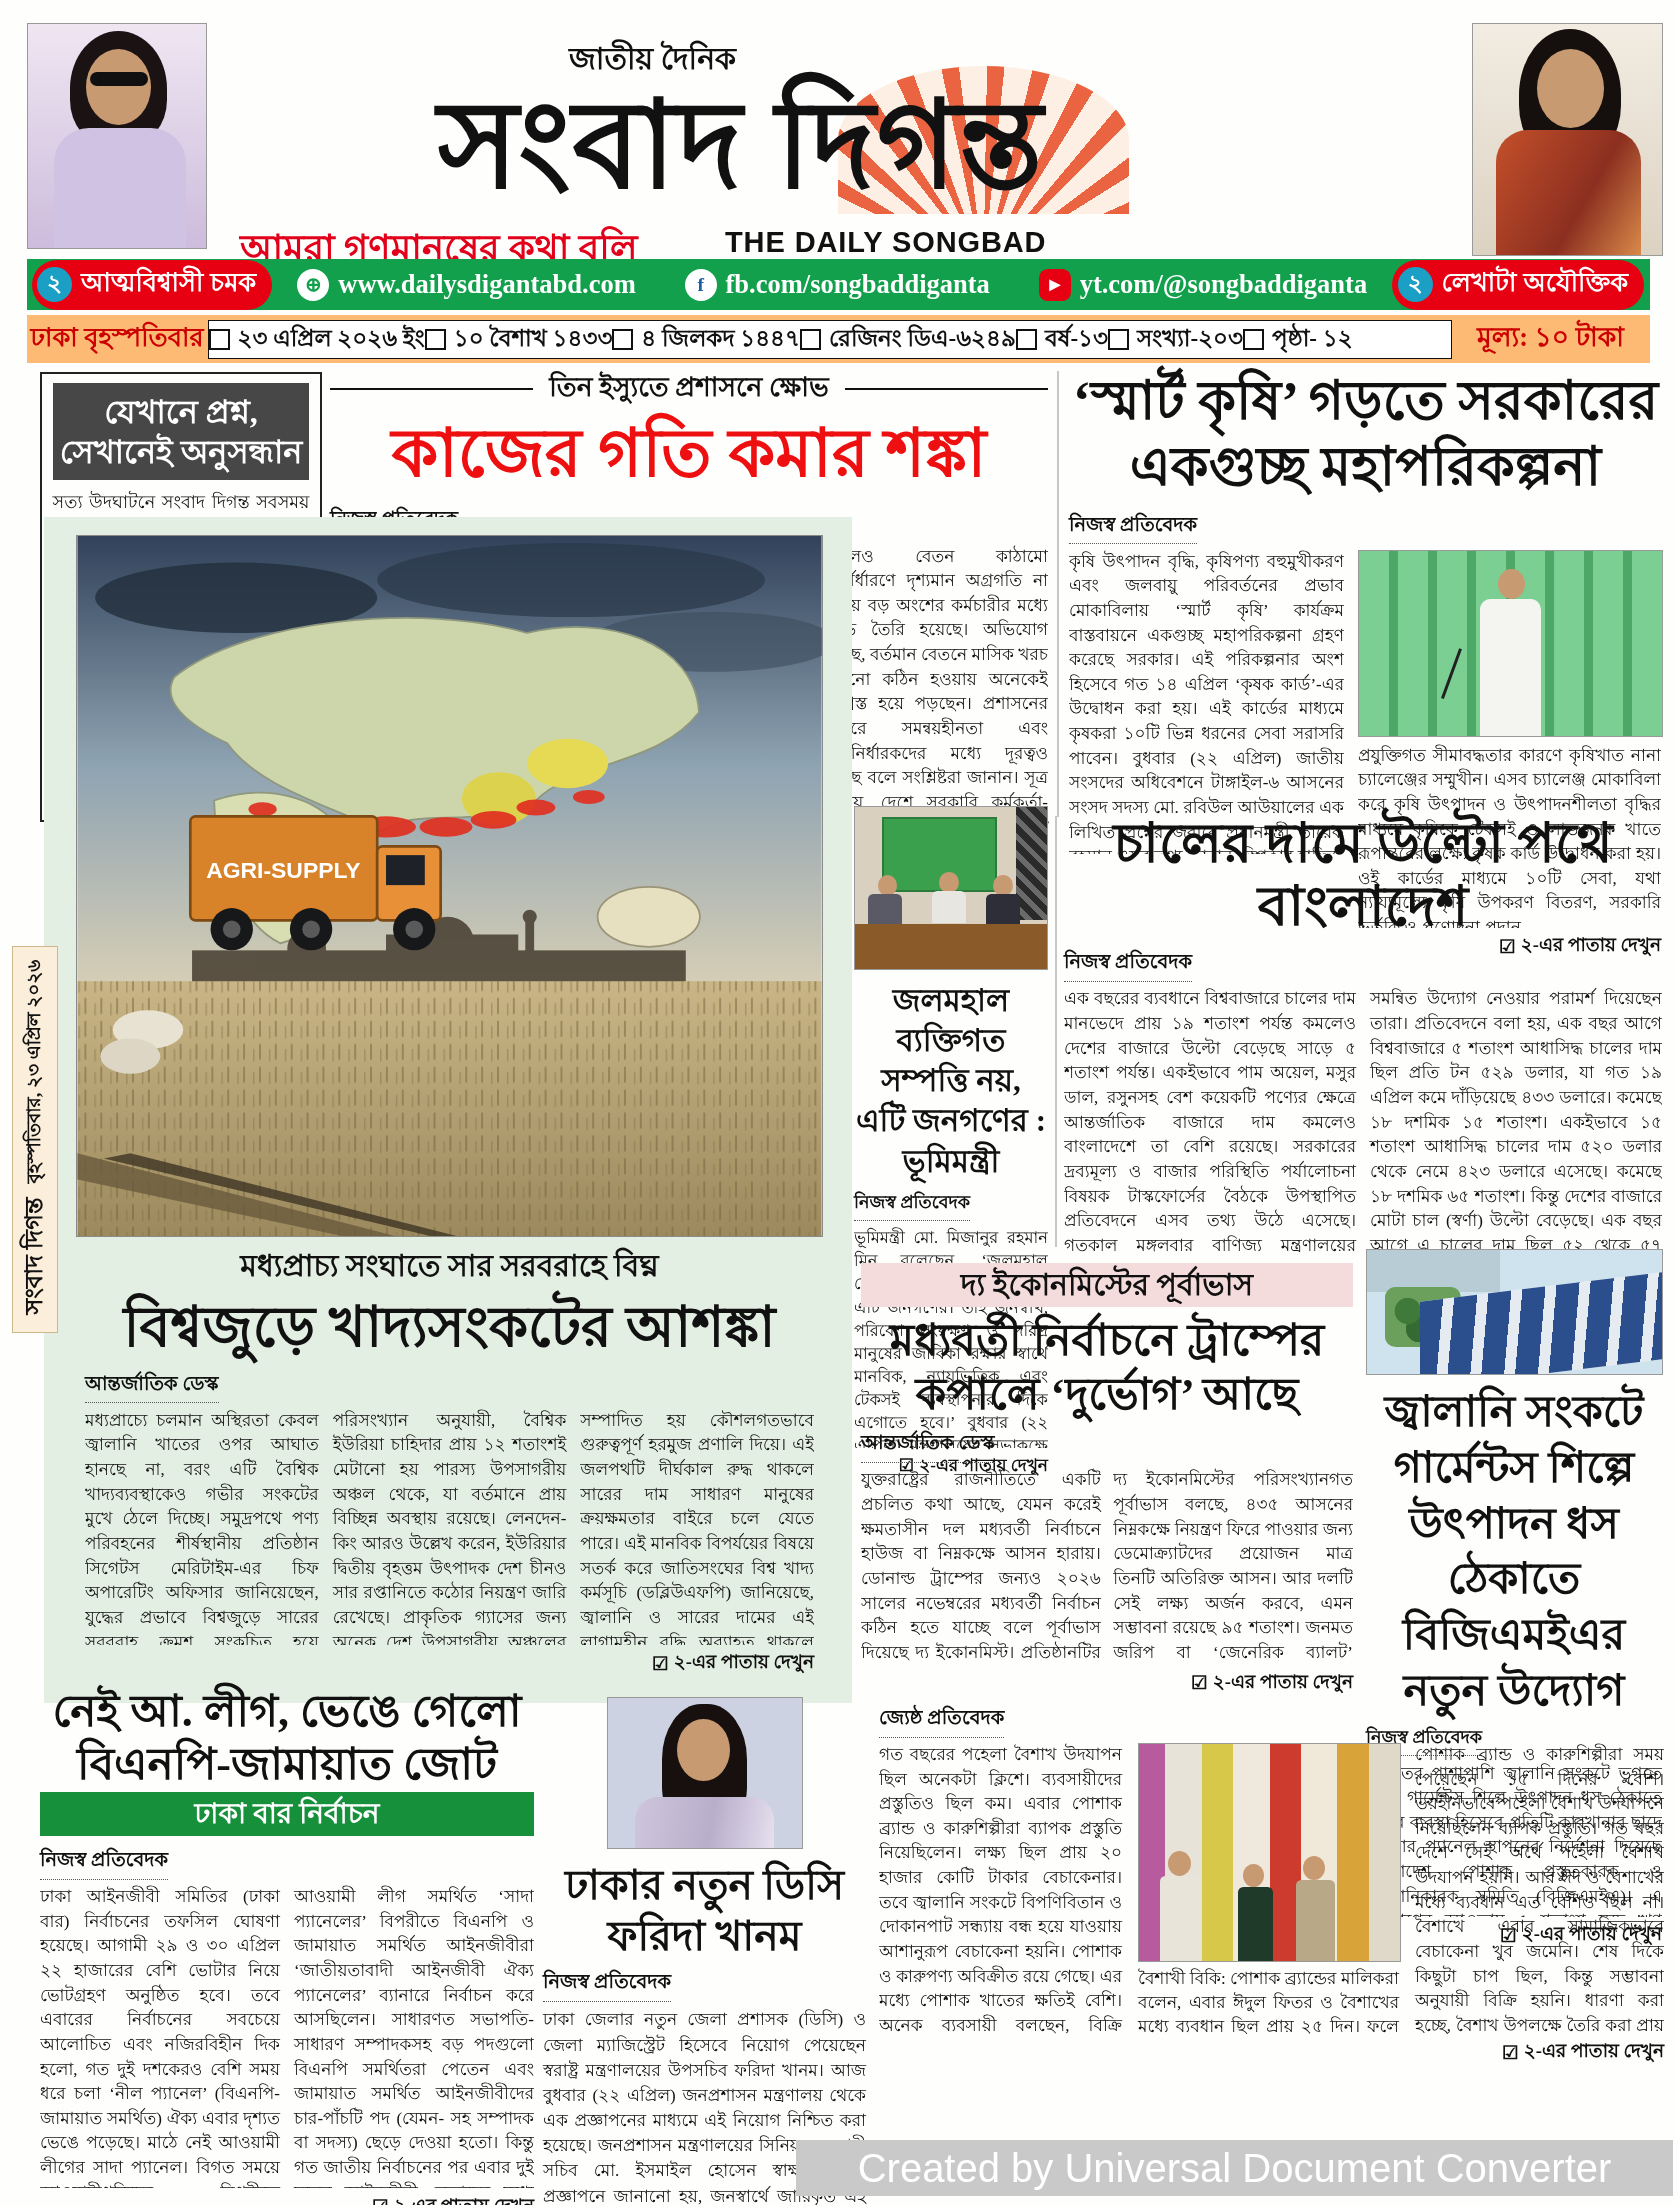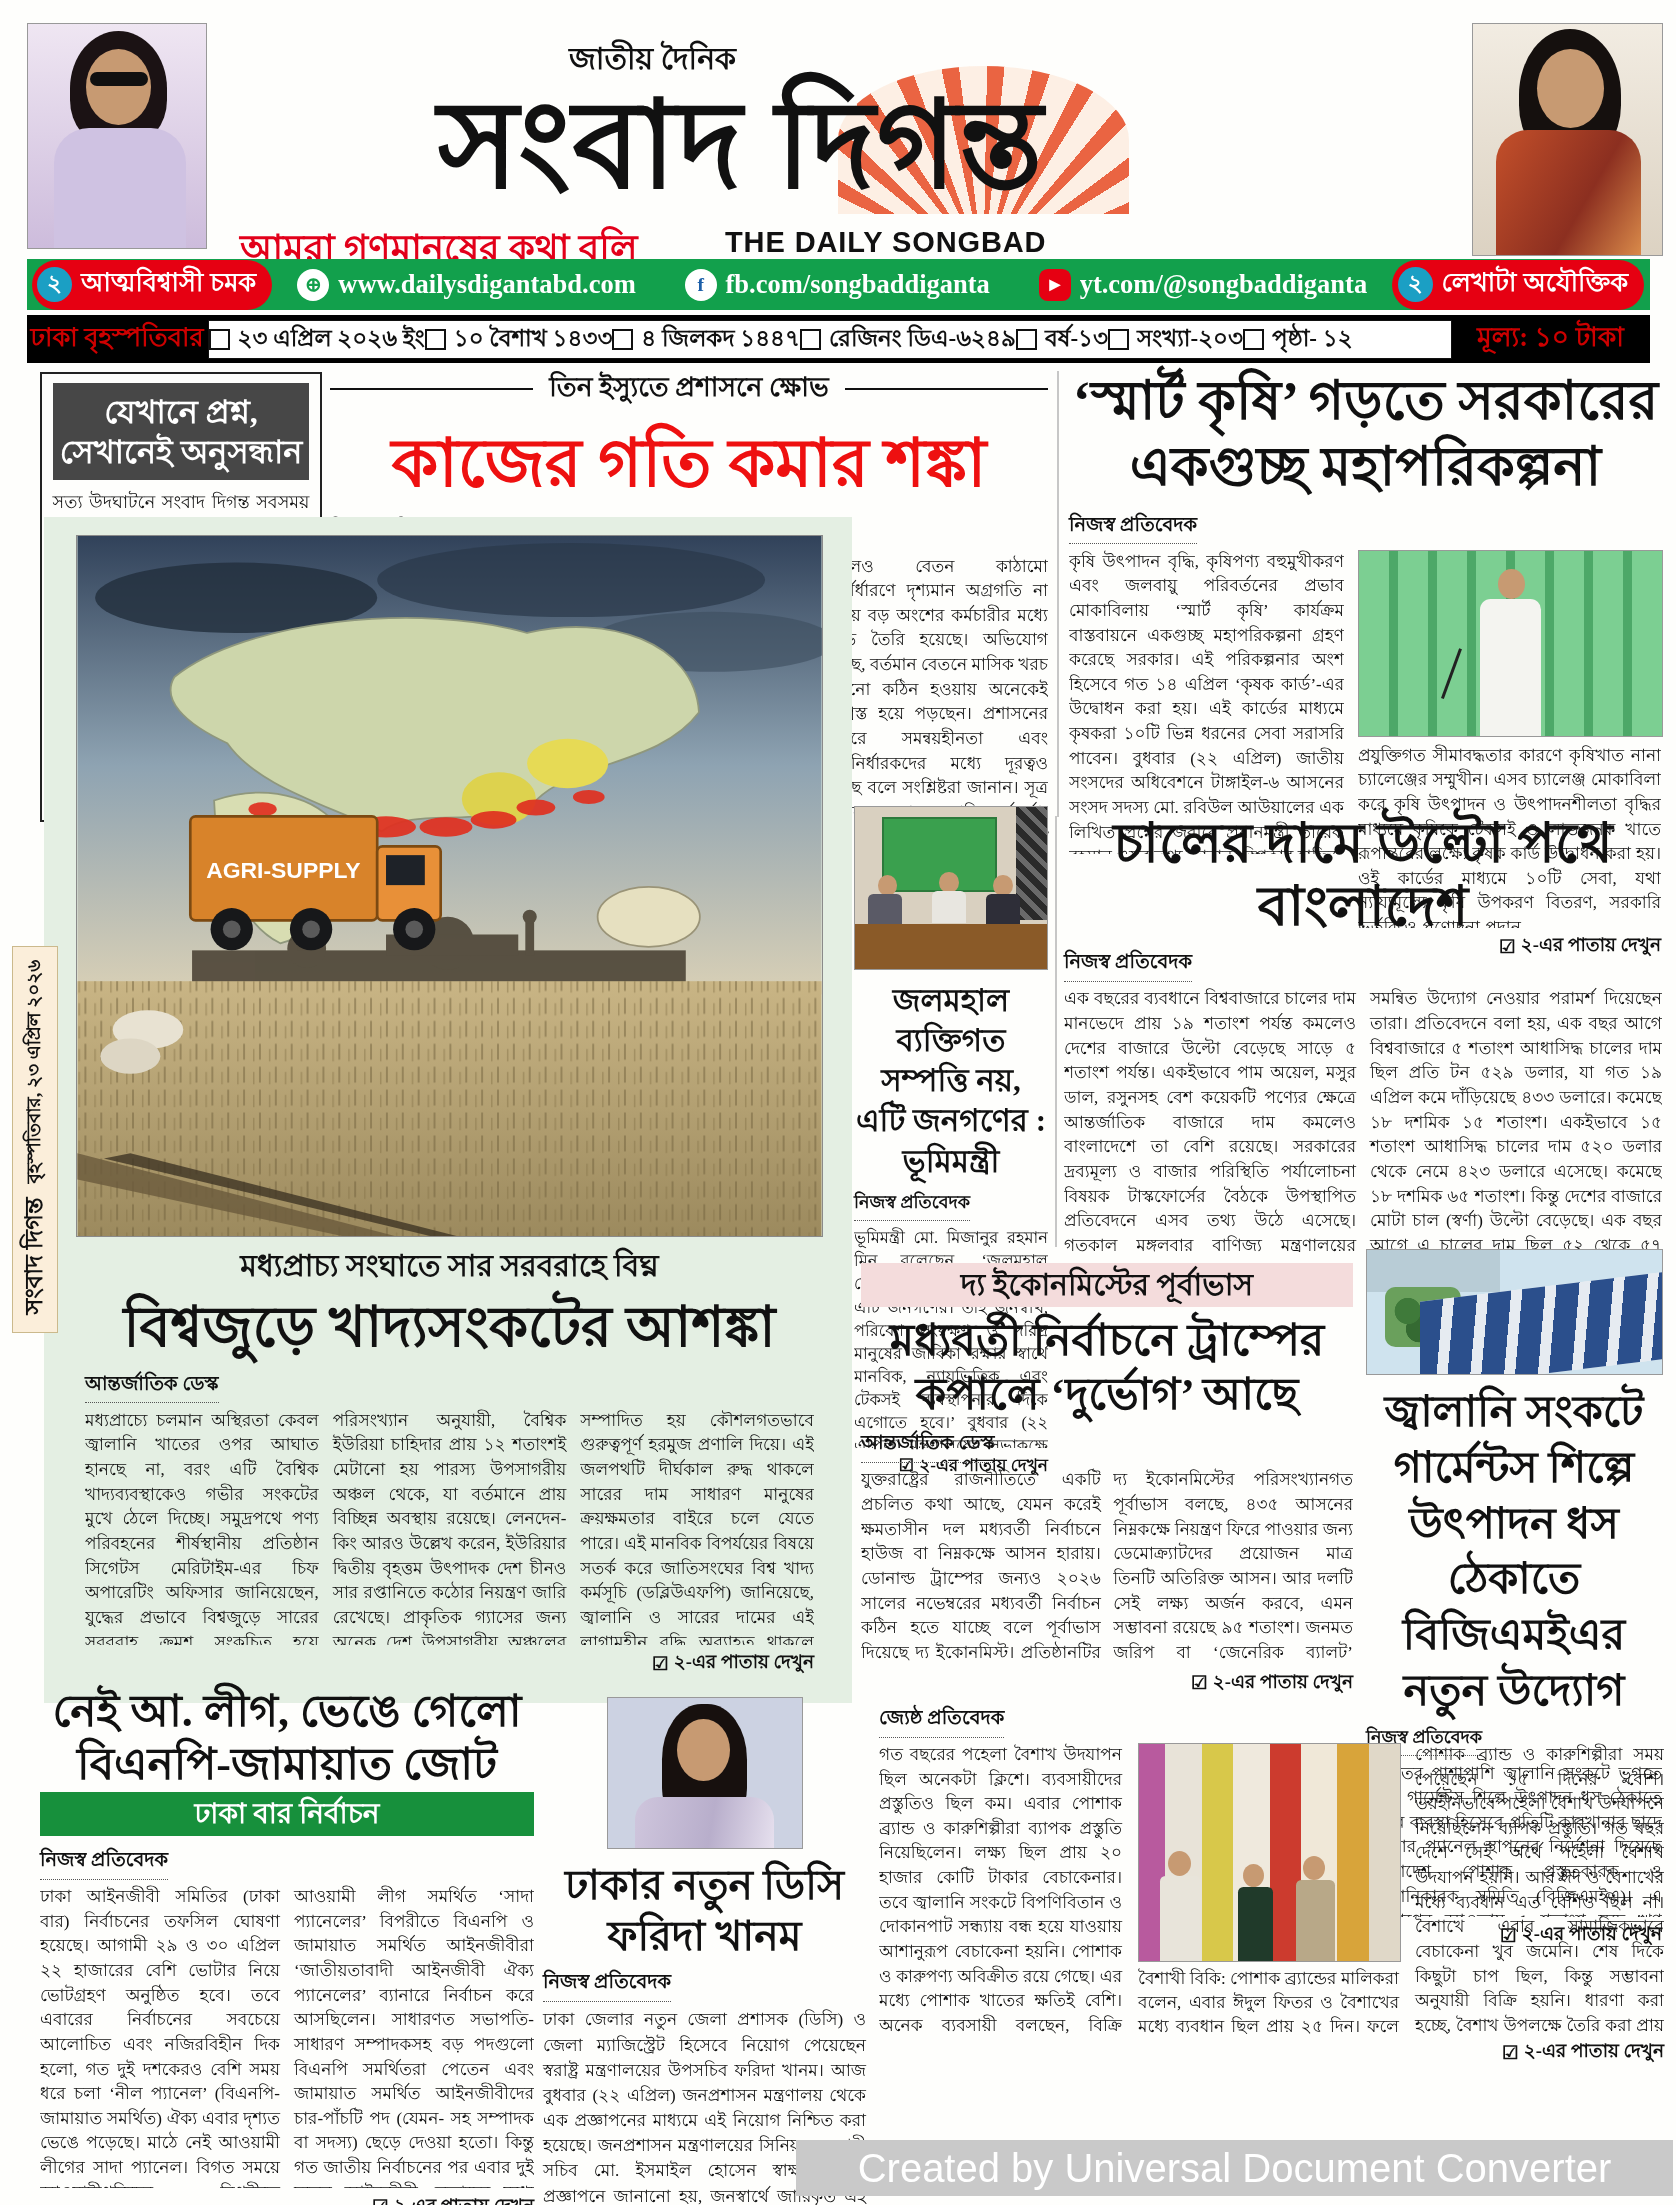--- a/index.html
+++ b/index.html
@@ -85,21 +85,21 @@
         <span class="icircle" style="color:#fff;background:#e60012;border-radius:8.8px;font-size:14px;">▶</span>
         <span>yt.com/@songbaddiganta</span>
       </div>
     </div>
     <div class="pill">
       <span class="numc">২</span>
       <span>লেখাটা অযৌক্তিক</span>
     </div>
   </div>
 
-  <div class="abs" style="left:26.5px;top:315px;width:1623px;height:48px;background:#000000;display:flex;align-items:center;">
+  <div class="abs" style="left:26.5px;top:315px;width:1623px;height:48px;background:#fdba74;display:flex;align-items:center;">
     <div style="width:181px;text-align:center;color:#cc0000;font-weight:bold;font-size:25.6px;">ঢাকা বৃহস্পতিবার</div>
     <div style="flex:1;height:37px;background:#fff;border:1.8px solid #111;display:flex;align-items:center;justify-content:flex-start;">
       <span class="ditem">
           <span class="cbx"></span>
           <span>২৩ এপ্রিল ২০২৬ ইং</span>
         </span>
       <span class="ditem">
           <span class="cbx"></span>
           <span>১০ বৈশাখ ১৪৩৩</span>
         </span>
@@ -137,21 +137,21 @@
 ইমেইল:</div>
 
   </div>
 
   <div class="abs" style="left:330px;top:367px;width:718px;">
     <div style="display:flex;align-items:center;gap:16px;">
       <div style="flex:1;height:2.6px;background:#111;"></div>
       <div class="hl" style="font-size:26.5px;white-space:nowrap;">তিন ইস্যুতে প্রশাসনে ক্ষোভ</div>
       <div style="flex:1;height:2.6px;background:#111;"></div>
     </div>
-    <div class="hl" style="font-size:67px;color:#ee1010;line-height:1.15;margin-top:14px;font-family:Liberation Serif, serif;">কাজের গতি কমার শঙ্কা</div>
+    <div class="hl" style="font-size:67px;color:#ee1010;line-height:1.15;margin-top:4px;font-family:Liberation Serif, serif;">কাজের গতি কমার শঙ্কা</div>
     <div class="byline" style="margin-top:12.4px;">নিজস্ব প্রতিবেদক</div>
     <div class="cols" style="height:266px;">
       <div class="just">নতুন সরকারের বিভিন্ন পদক্ষেপ ও চলমান অর্থনৈতিক পরিস্থিতিকে কেন্দ্র করে সরকারি চাকরিজীবীদের মধ্যে অসন্তোষ ও ক্ষোভ বাড়ছে। একাধিক কারণে এই অসন্তোষ দানা বাঁধছে, যার প্রভাবে প্রশাসনে কাজের গতি কমছে এবং বাড়ছে অনীহা। সরকারের শীর্ষ প্রশাসনিক দফতর বাংলাদেশ সচিবালয়সহ বিভাগীয় কমিশনার, জেলা প্রশাসক (ডিসি) ও উপজেলা নির্বাহী কর্মকর্তার (ইউএনও) কার্যালয়ে কর্মরত বিভিন্ন স্তরের কর্মকর্তা-কর্মচারীদের সঙ্গে কথা বলে এসব তথ্য জানা গেছে। খোঁজ নিয়ে জানা গেছে, মূলত তিনটি কারণে প্রশাসনে ক্ষোভ তৈরি হচ্ছে। প্রথমত, ২০২৬ সালের এপ্রিল পর্যন্ত নতুন পে-স্কেল বাস্তবায়ন না হওয়ায় সরকারি কর্মচারীদের মধ্যে অসন্তোষ বাড়ছে। দ্বিতীয়ত, জনপ্রশাসন, শিক্ষাপ্রতিষ্ঠান ও স্থানীয় সরকার</div>
       <div>
         <div class="ph" style="position:relative;width:100%;height:161px;margin-bottom:7px;">
           <div class="gridbuild"></div>
           <div class="abs" style="left:55%;top:62%;width:38%;height:22%;background:#b03020;"></div>
           <div class="abs" style="left:0;top:0;width:100%;height:16%;background:#dfe5e8;"></div>
         </div>
         <div class="just" style="font-size:17px;line-height:1.45;">প্রতিষ্ঠানে বদলি ও পদায়নে যোগ্যতার পরিবর্তে দলীয় আনুগত্যকে প্রাধান্য দেওয়ার অভিযোগ রয়েছে এবং চুক্তিভিত্তিক নিয়োগ বাড়ছে। তৃতীয়ত, অফিসে উপস্থিতি নিশ্চিত করতে সরকারের কঠোর নির্দেশনা মাঠপর্যায়ে অসন্তোষ বাড়াচ্ছে। জানা গেছে, দ্রব্যমূল্যের ঊর্ধ্বগতির কারণে সংসার চালানো কঠিন হয়ে</div>

